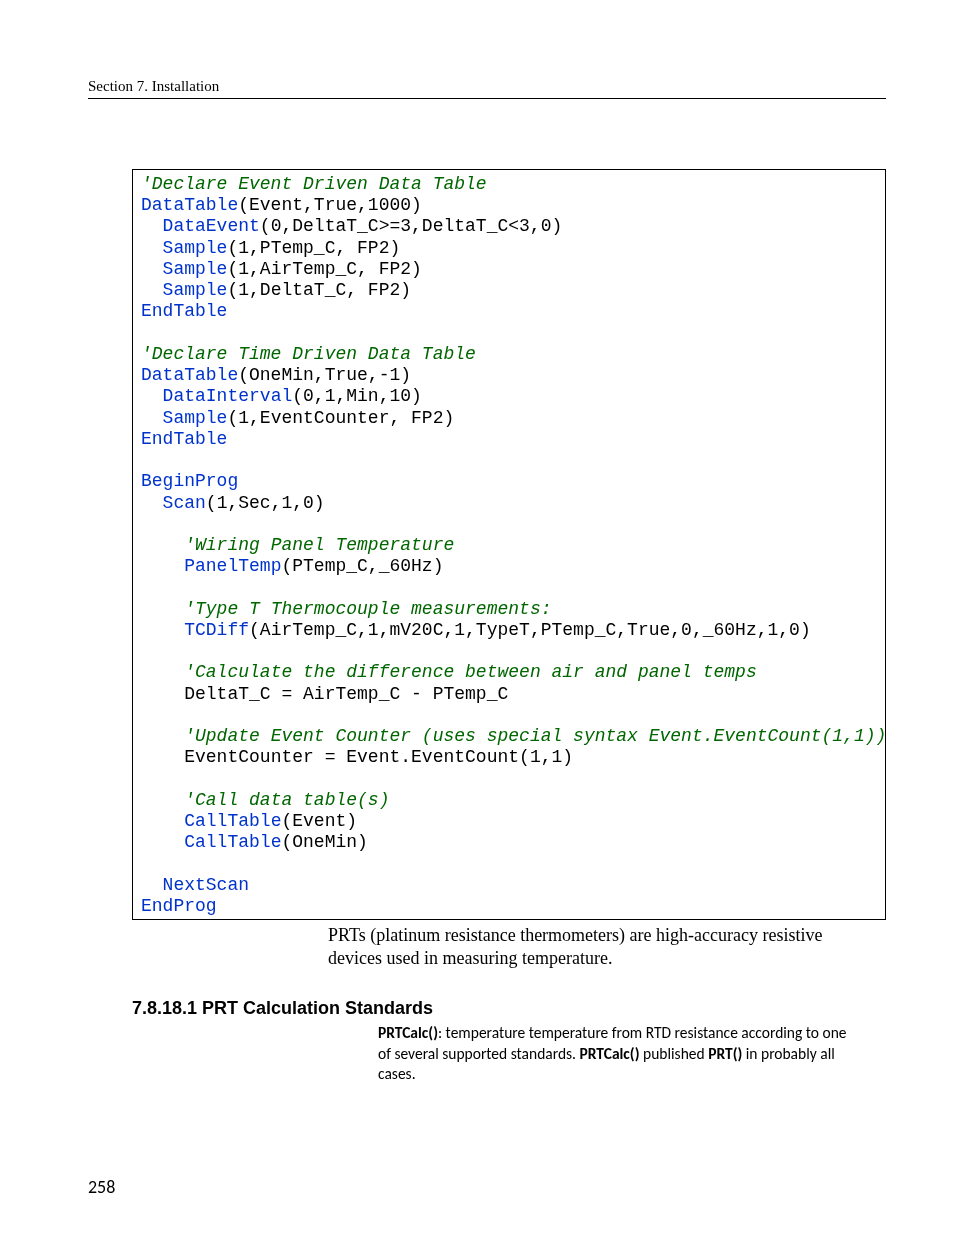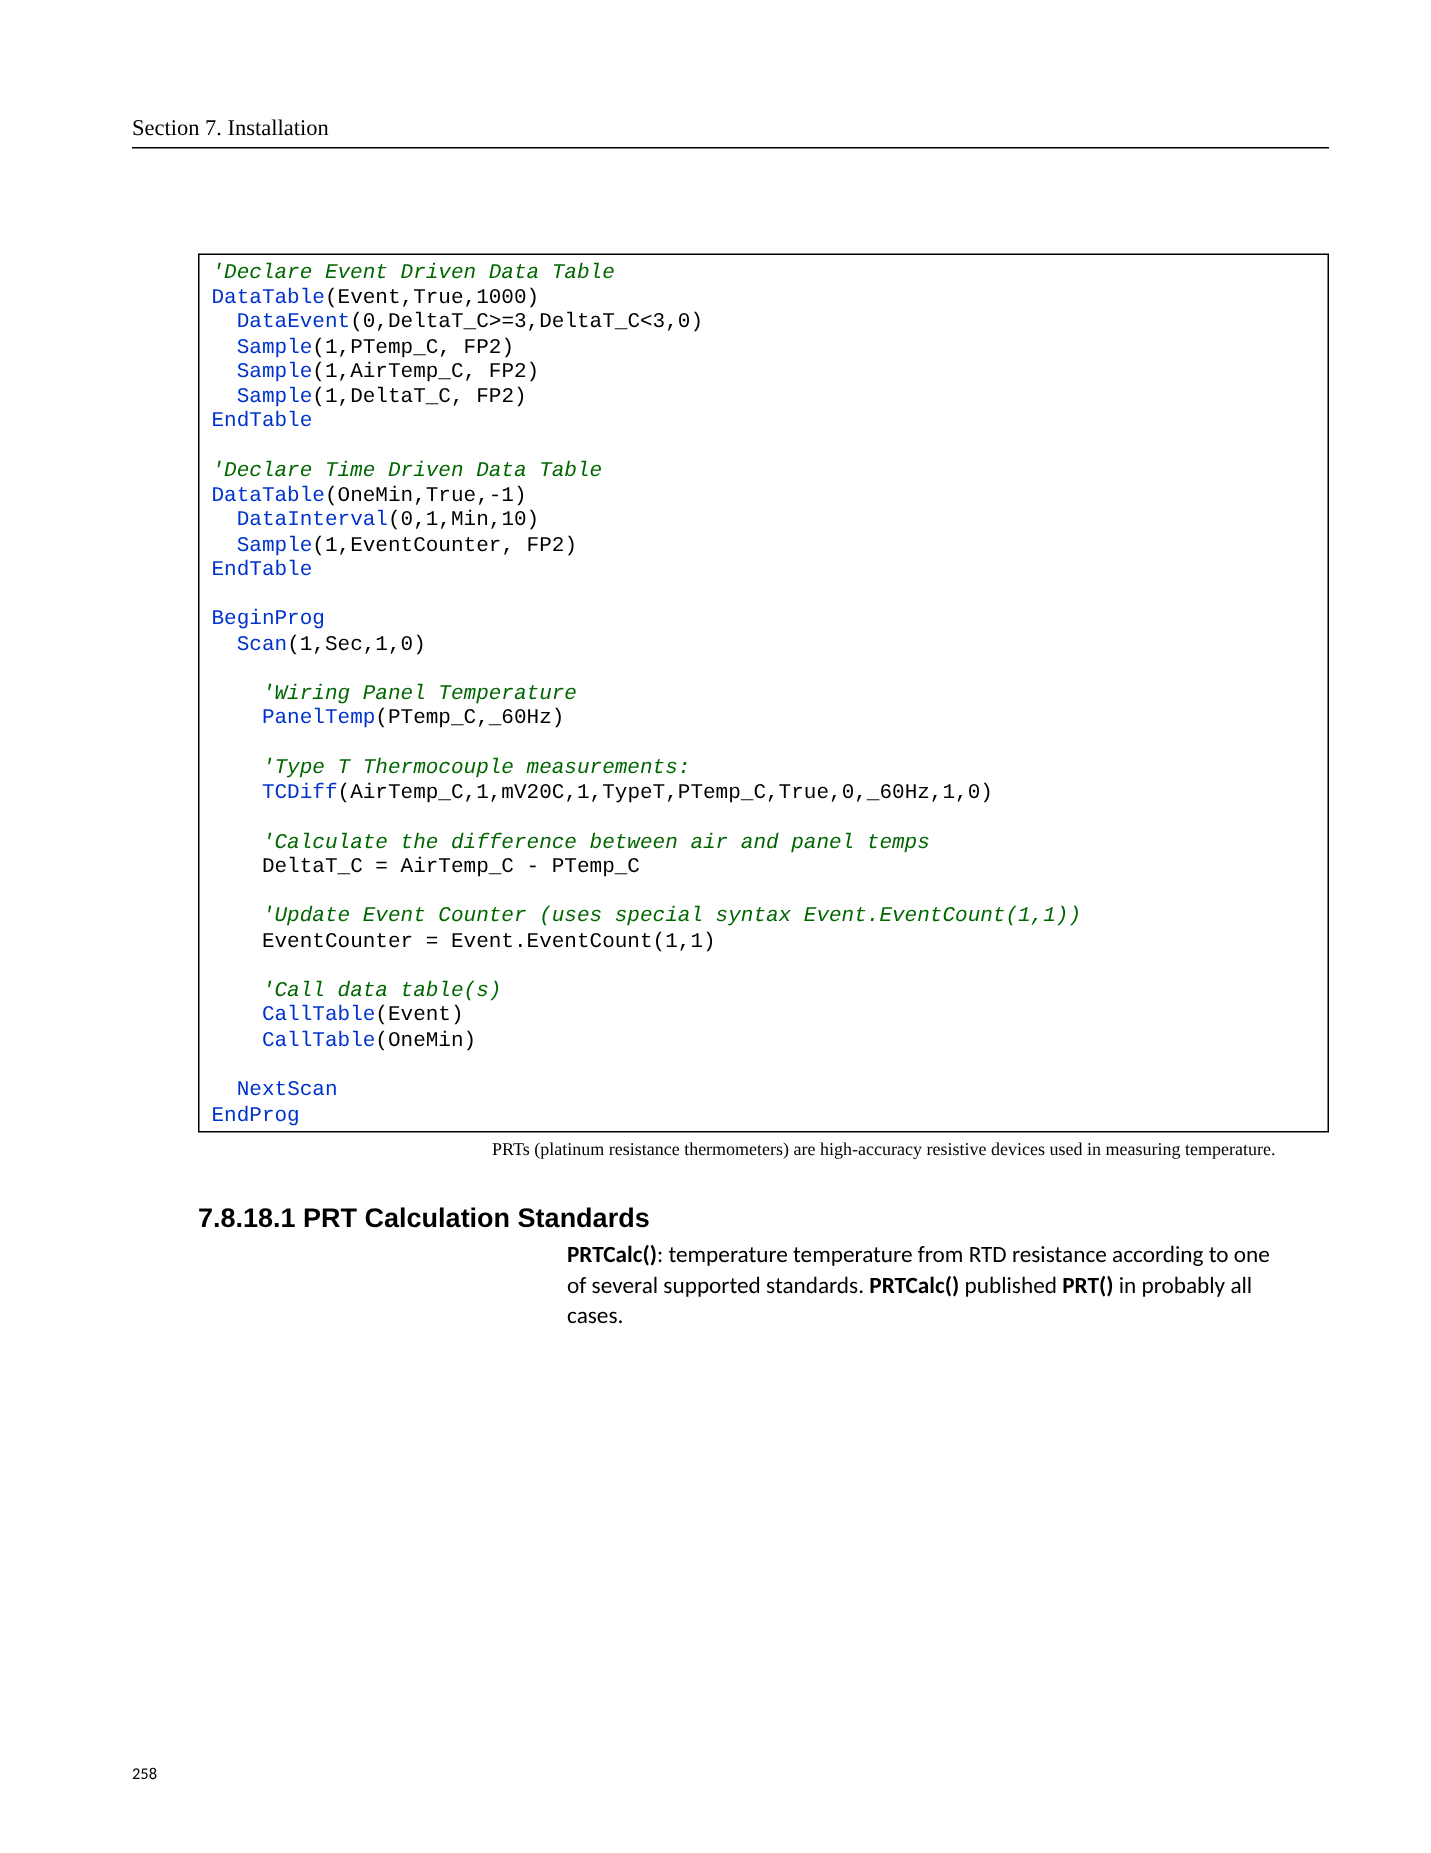--- a/index.html
+++ b/index.html
@@ -21,21 +21,21 @@
     border-bottom: 1px solid #000;
     padding-bottom: 3px;
     margin-bottom: 70px;
   }
   .code-box {
     border: 1px solid #000;
     margin-left: 44px;
     margin-right: 0;
     padding: 4px 8px 2px 8px;
     font-family: "Consolas","Menlo","Courier New",monospace;
-    font-size: 14px;
+    font-size: 18px;
     line-height: 1.18;
     white-space: pre;
     color: #000;
   }
   .kw   { color: #0033cc; }
   .cmt  { color: #006600; font-style: italic; }
   .h2 {
     font-family: Arial, Helvetica, sans-serif;
     font-weight: bold;
     font-size: 23px;
@@ -46,41 +46,41 @@
   .h3 {
     font-family: Arial, Helvetica, sans-serif;
     font-weight: bold;
     font-size: 18px;
     margin-top: 28px;
     margin-bottom: 4px;
     margin-left: 44px;
   }
   .body-text {
     font-family: "Times New Roman", Times, serif;
-    font-size: 12px;
+    font-size: 18px;
     line-height: 1.28;
     margin-left: 240px;
     margin-right: 20px;
     margin-top: 4px;
     margin-bottom: 15px;
   }
   .indent-block {
     font-family: Calibri, Arial, sans-serif;
     font-size: 15.5px;
     line-height: 1.32;
     margin-left: 290px;
     margin-right: 26px;
     margin-bottom: 16px;
   }
   .indent-block b { font-weight: 700; }
   .page-num {
     position: absolute;
     left: 88px;
     top: 1176px;
-    font-size: 11px;
+    font-size: 18px;
     font-family: Calibri, Arial, sans-serif;
   }
 </style>
 </head>
 <body>
 
 <div class="page">
 
   <div class="running-head">Section 7.  Installation</div>
 

